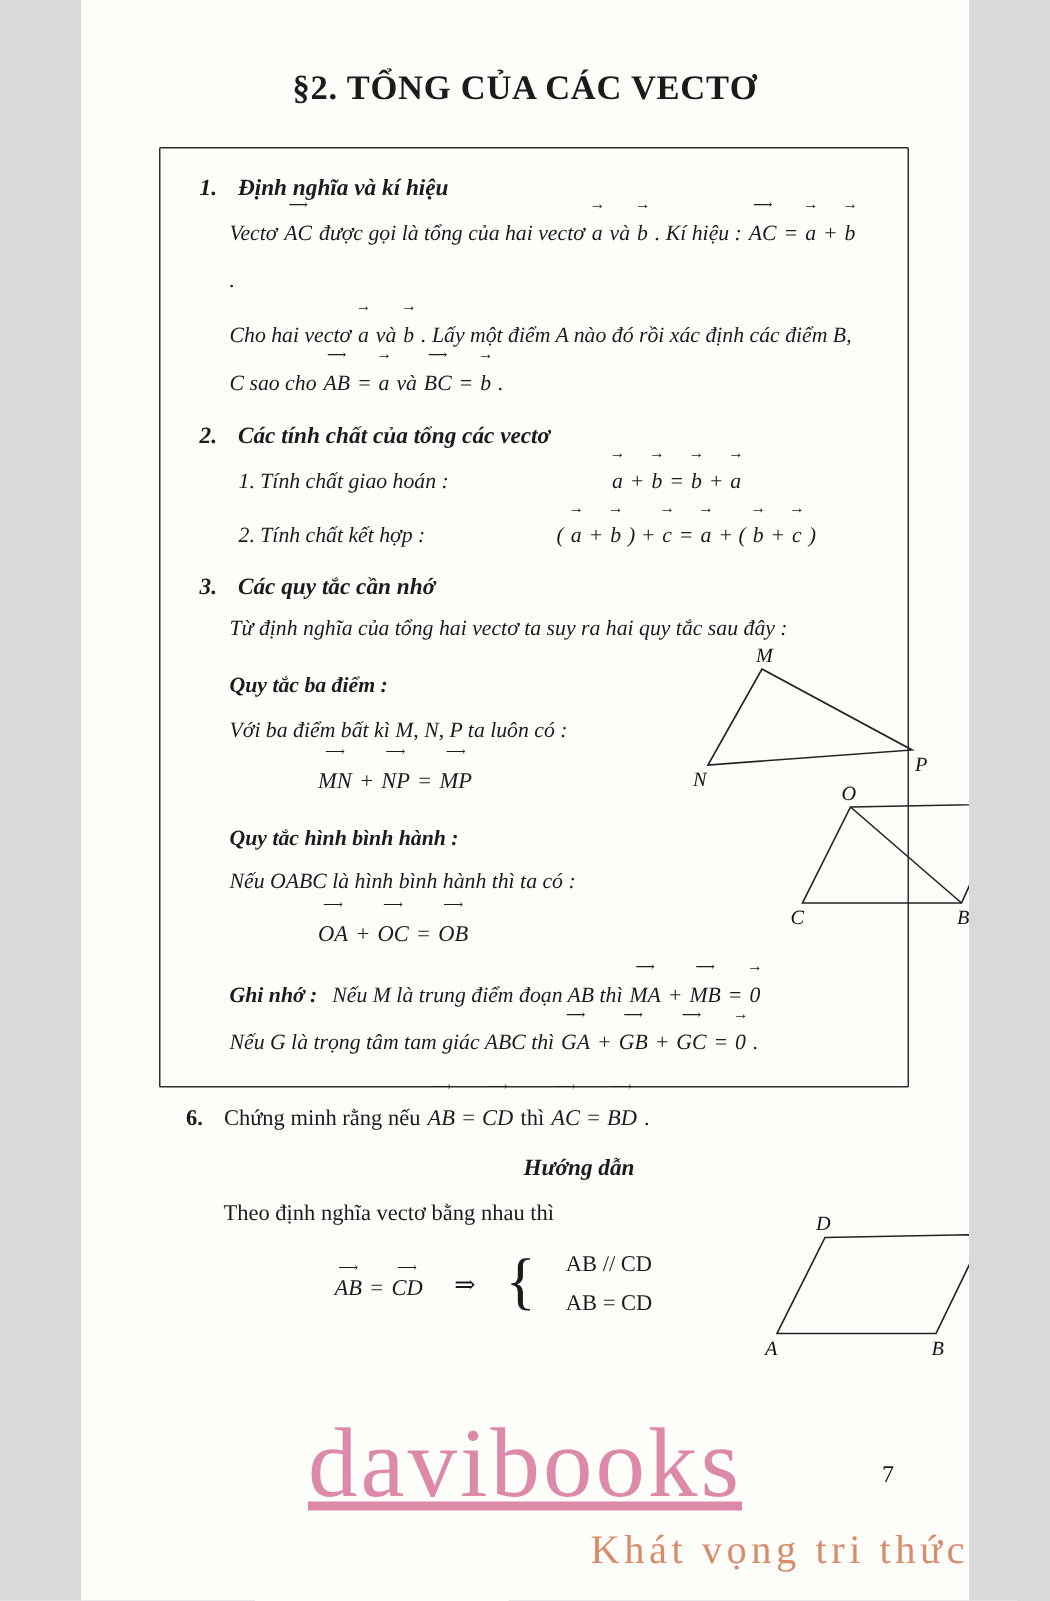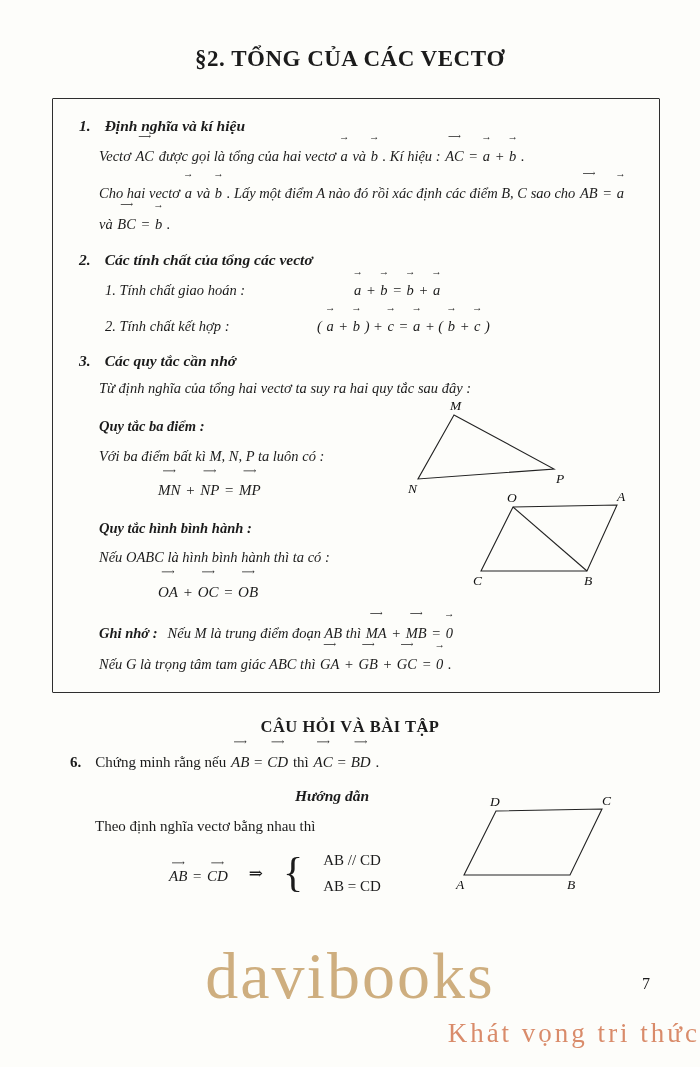--- a/index.html
+++ b/index.html
@@ -1,18 +1,18 @@
 <!DOCTYPE html>
 <html><head>
 <meta charset="utf-8">
 <title>§2. Tổng của các vectơ</title>
 <style>
   html,body{margin:0;padding:0;background:#d9d9d9;}
   .page{
-    width:700px;height:1067px;margin:0 auto;position:relative;overflow:hidden;
+    width:592px;height:1067px;margin:0 auto;position:relative;overflow:hidden;
     background:#fdfdfa;color:#1b1b1b;
     font-family:"Liberation Serif","DejaVu Serif",serif;
   }
   .title{
     margin:0;padding-top:46px;text-align:center;
     font-size:23px;font-weight:bold;letter-spacing:.5px;font-style:normal;
   }
   .main-box{
     margin:26px 40px 0 52px;
     border:1.6px solid #2e2e2e;border-radius:1px;
@@ -57,21 +57,21 @@
   svg text{font-family:"Liberation Serif","DejaVu Serif",serif;font-style:italic;font-size:13.5px;fill:#111;}
   .vec{position:relative;display:inline-block;font-style:italic;padding:0 1px;}
   .vec::before{
     content:"→";position:absolute;left:50%;top:-0.85em;transform:translateX(-50%);
     font-size:0.72em;font-style:normal;line-height:1;
   }
   .vec.w2::before{content:"⟶";font-size:0.62em;top:-1.0em;}
   .pagenum{position:absolute;right:50px;top:975px;font-size:16px;}
   .wm{
     position:absolute;left:0;right:0;top:938px;text-align:center;
-    font-size:66px;color:#a16207;opacity:.5;letter-spacing:2px;z-index:3;
+    font-size:66px;color:#be185d;opacity:.5;letter-spacing:2px;z-index:3;text-decoration:underline;
   }
   .wm2{
     position:absolute;left:0;right:0;top:1018px;text-align:right;
     font-size:27px;color:#c2410c;opacity:.6;letter-spacing:3px;z-index:3;
   }
 </style>
 </head>
 <body>
 
 <div class="page">
@@ -132,21 +132,20 @@
 
       <div class="memo">
         <p style="margin:0"><span class="memo-label">Ghi nhớ :</span><span>Nếu M là trung điểm đoạn AB thì <span class="vec w2">MA</span> + <span class="vec w2">MB</span> = <span class="vec">0</span></span></p>
         <p class="memo-line2" style="margin:0">Nếu G là trọng tâm tam giác ABC thì <span class="vec w2">GA</span> + <span class="vec w2">GB</span> + <span class="vec w2">GC</span> = <span class="vec">0</span> .</p>
       </div>
     </div>
 
   </div>
 
   <div class="ex-wrap">
-    <h2 class="ex-heading">CÂU HỎI VÀ BÀI TẬP</h2>
 
     <div class="prob">
       <span class="prob-num">6.</span><span>Chứng minh rằng nếu <span class="vec w2">AB</span> = <span class="vec w2">CD</span> thì <span class="vec w2">AC</span> = <span class="vec w2">BD</span> .</span>
     </div>
 
     <p class="hint-title">Hướng dẫn</p>
     <p class="hint-line">Theo định nghĩa vectơ bằng nhau thì</p>
 
     <div class="case-row">
       <span class="formula-left"><span class="vec w2">AB</span> = <span class="vec w2">CD</span></span>

